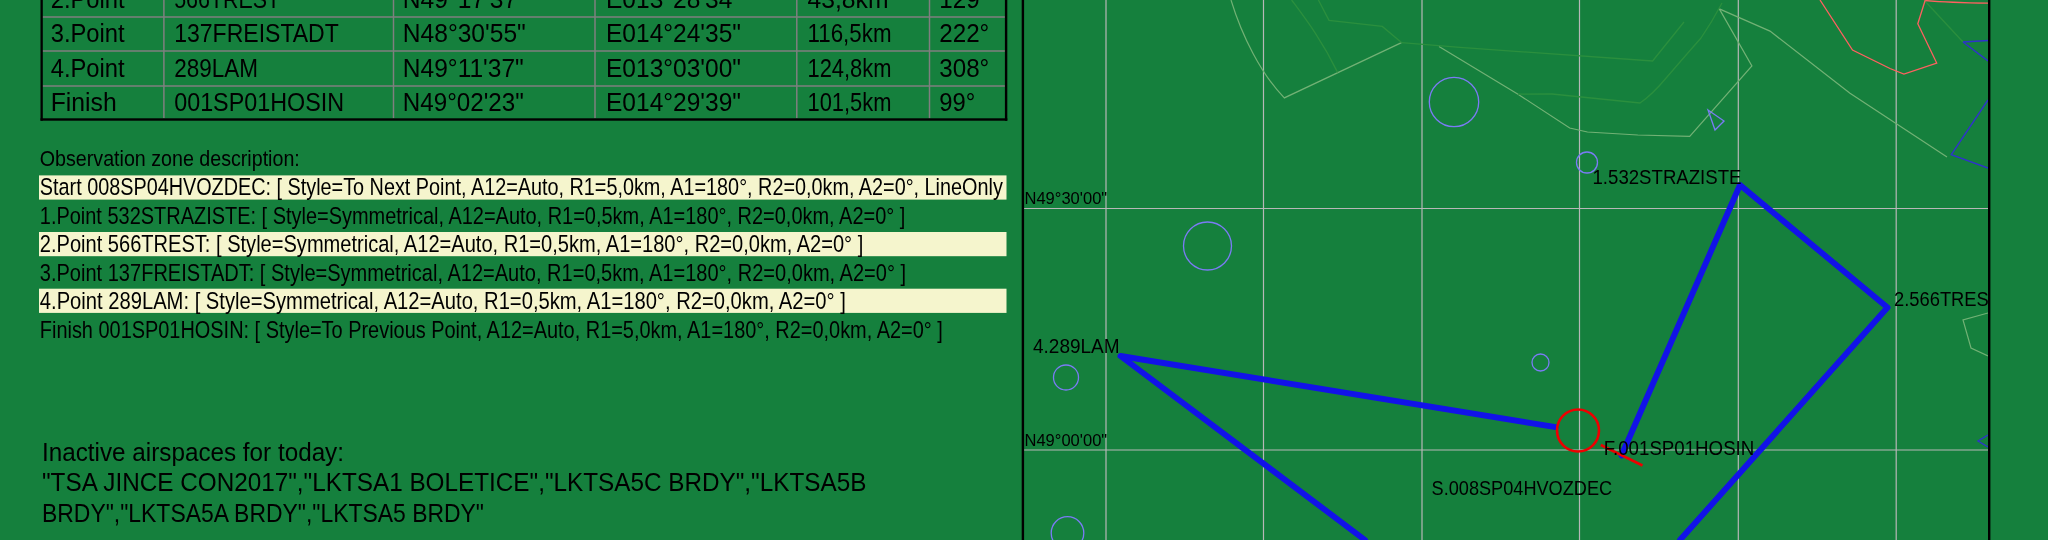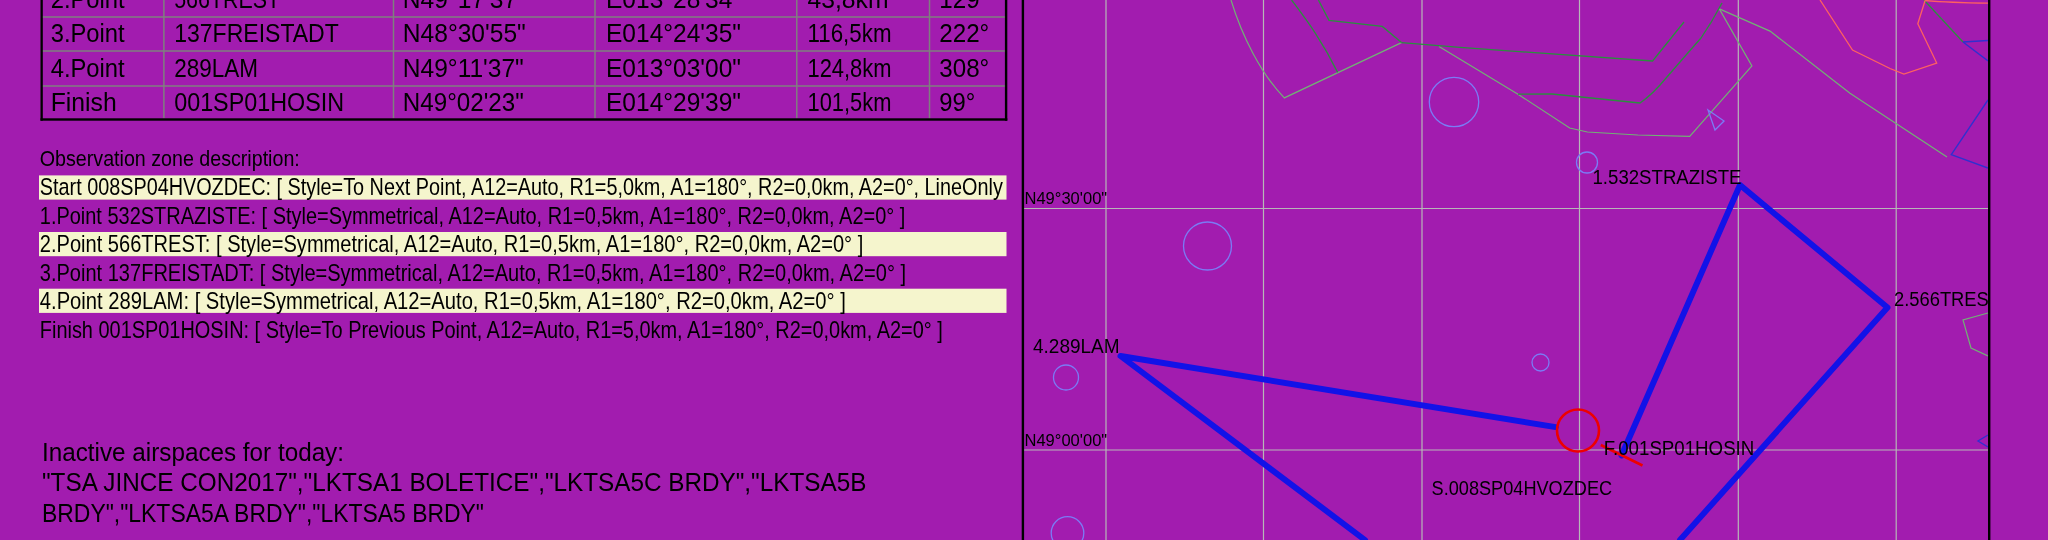--- a/index.html
+++ b/index.html
@@ -1,16 +1,16 @@
 <!DOCTYPE html>
 <html><head>
 <meta charset="utf-8">
 <style>
   html,body{margin:0;padding:0;background:#ffffff;}
-  #page{position:relative;width:2048px;height:540px;overflow:hidden;background:#a21caf;
+  #page{position:relative;width:2048px;height:540px;overflow:hidden;background:#15803d;
         font-family:"Liberation Sans", sans-serif;}
   svg text{font-family:"Liberation Sans", sans-serif;fill:#000;}
 </style>
 </head>
 <body>
 <div id="page">
 <svg width="2048" height="540" viewBox="0 0 2048 540">
   <defs>
     <clipPath id="mapclip">
           <rect x="1024.1" y="0" width="963.9" height="540"></rect>

